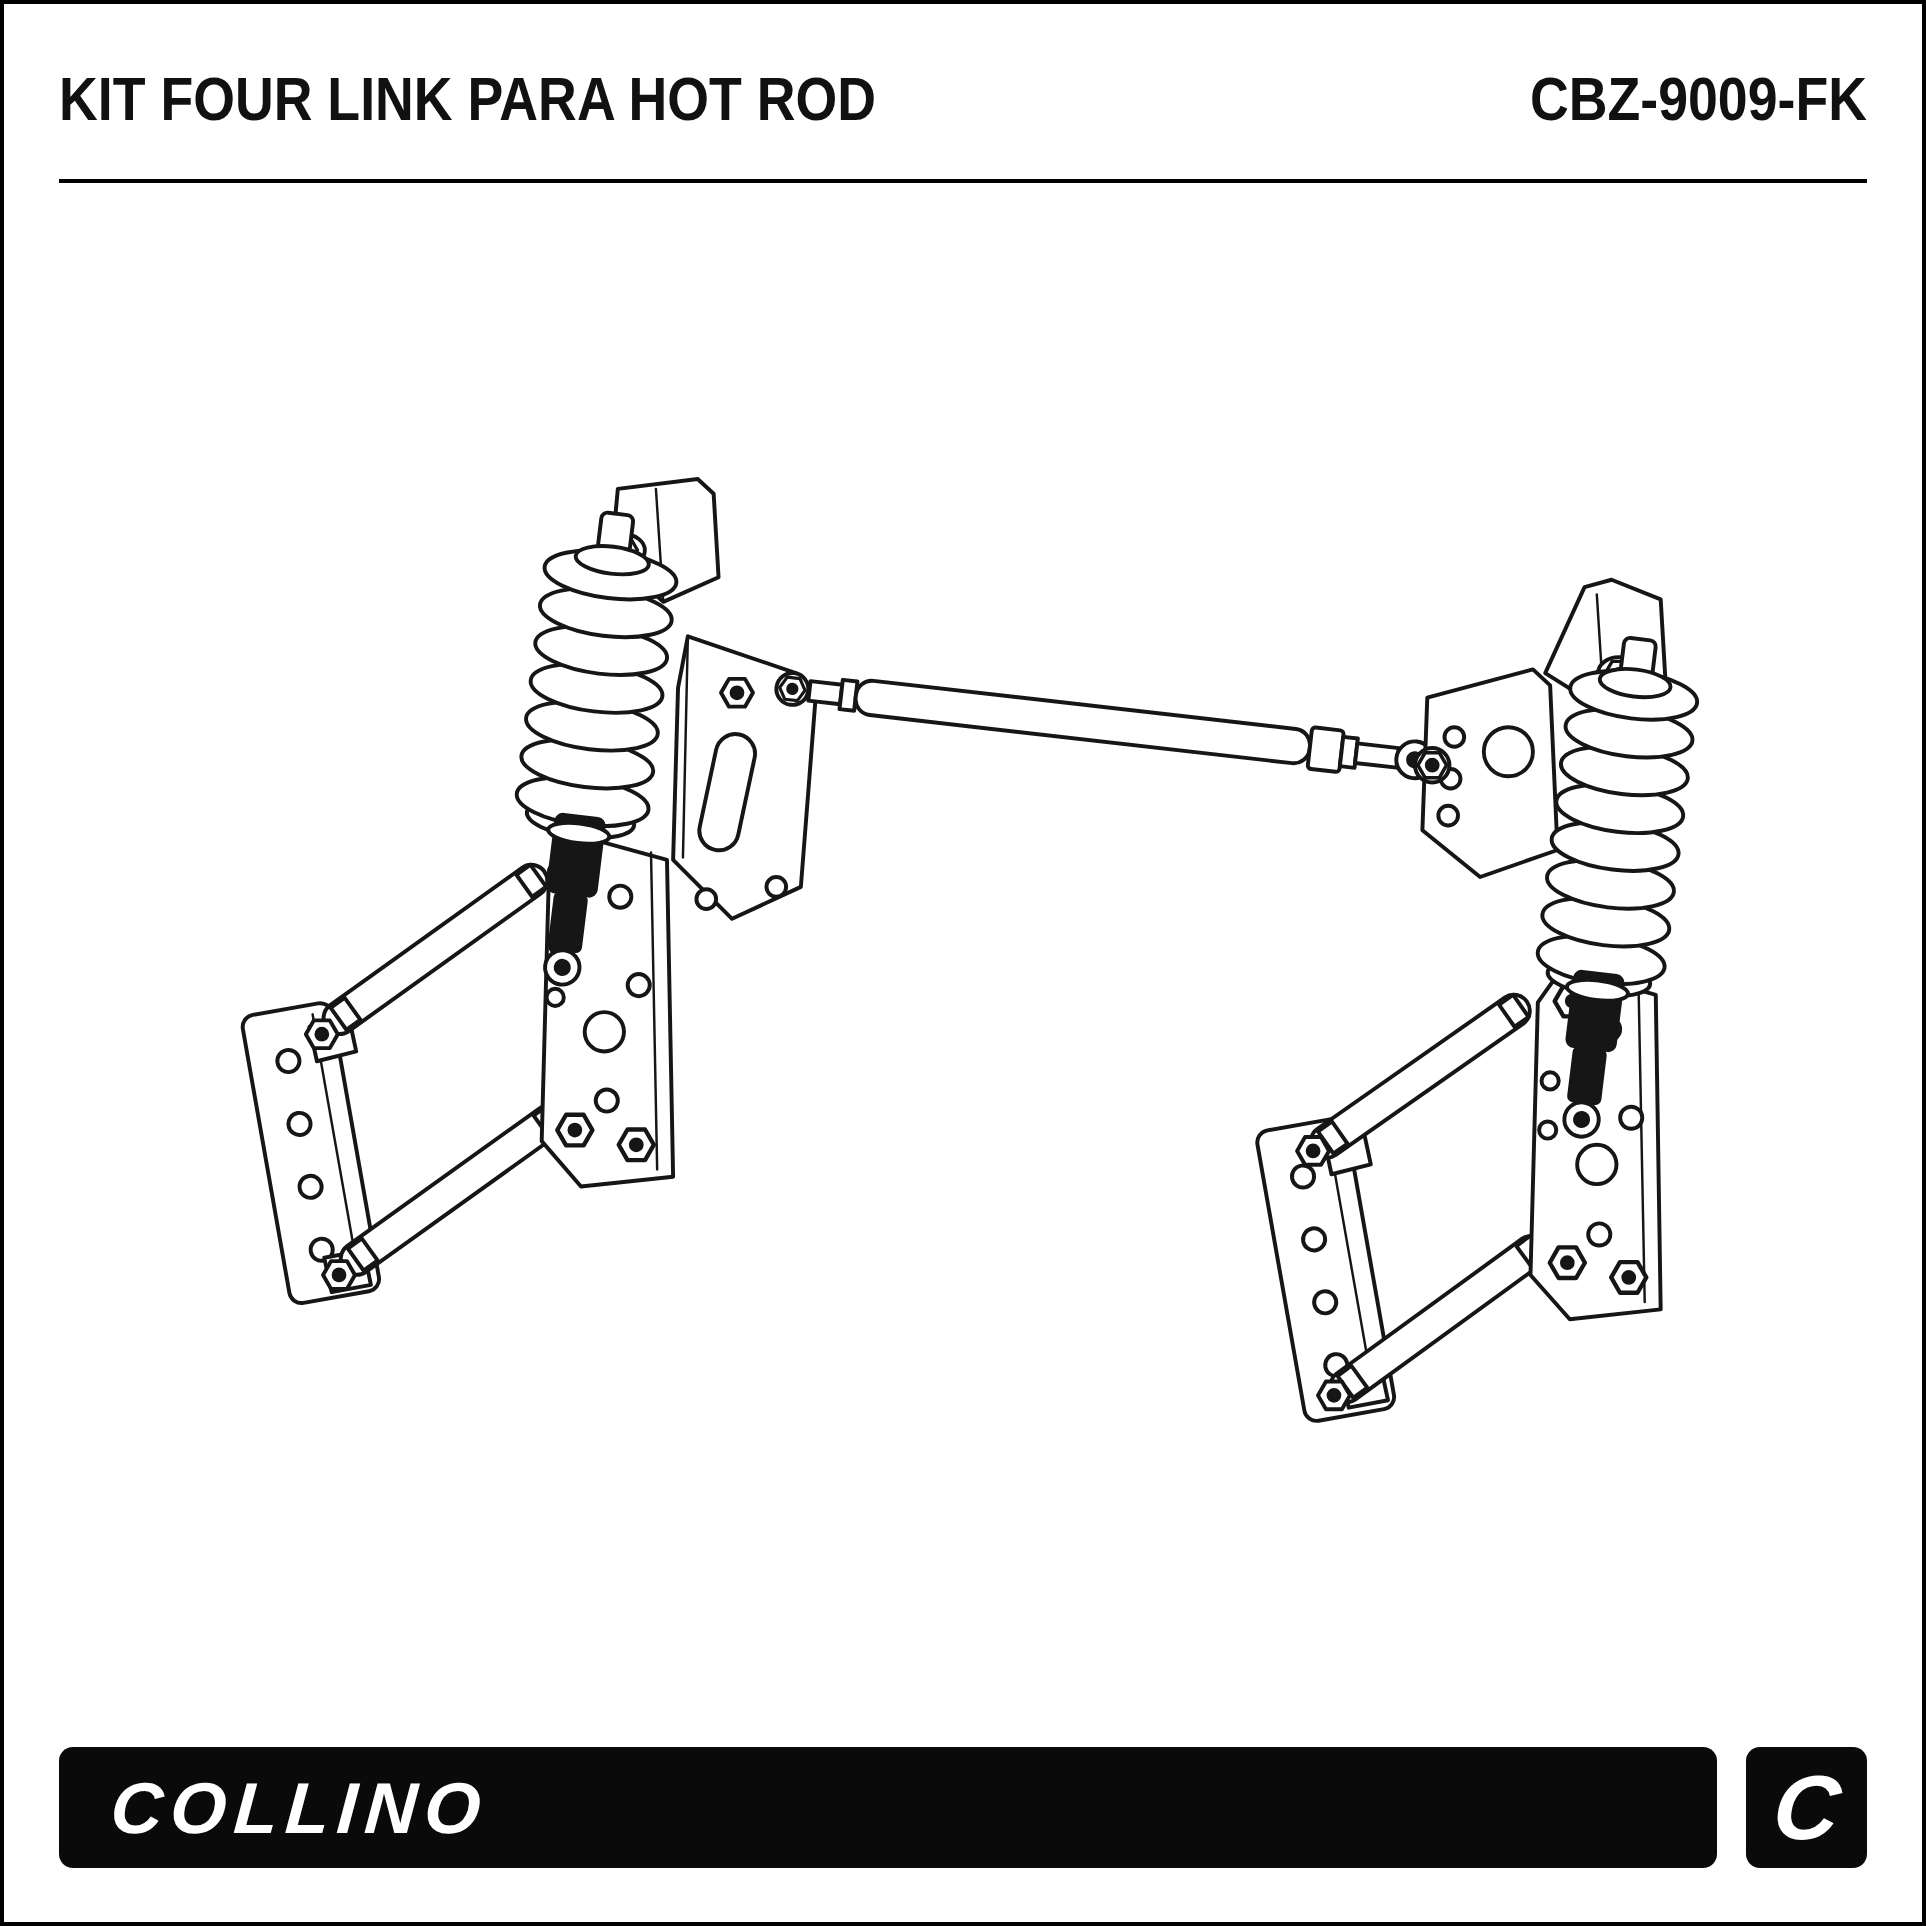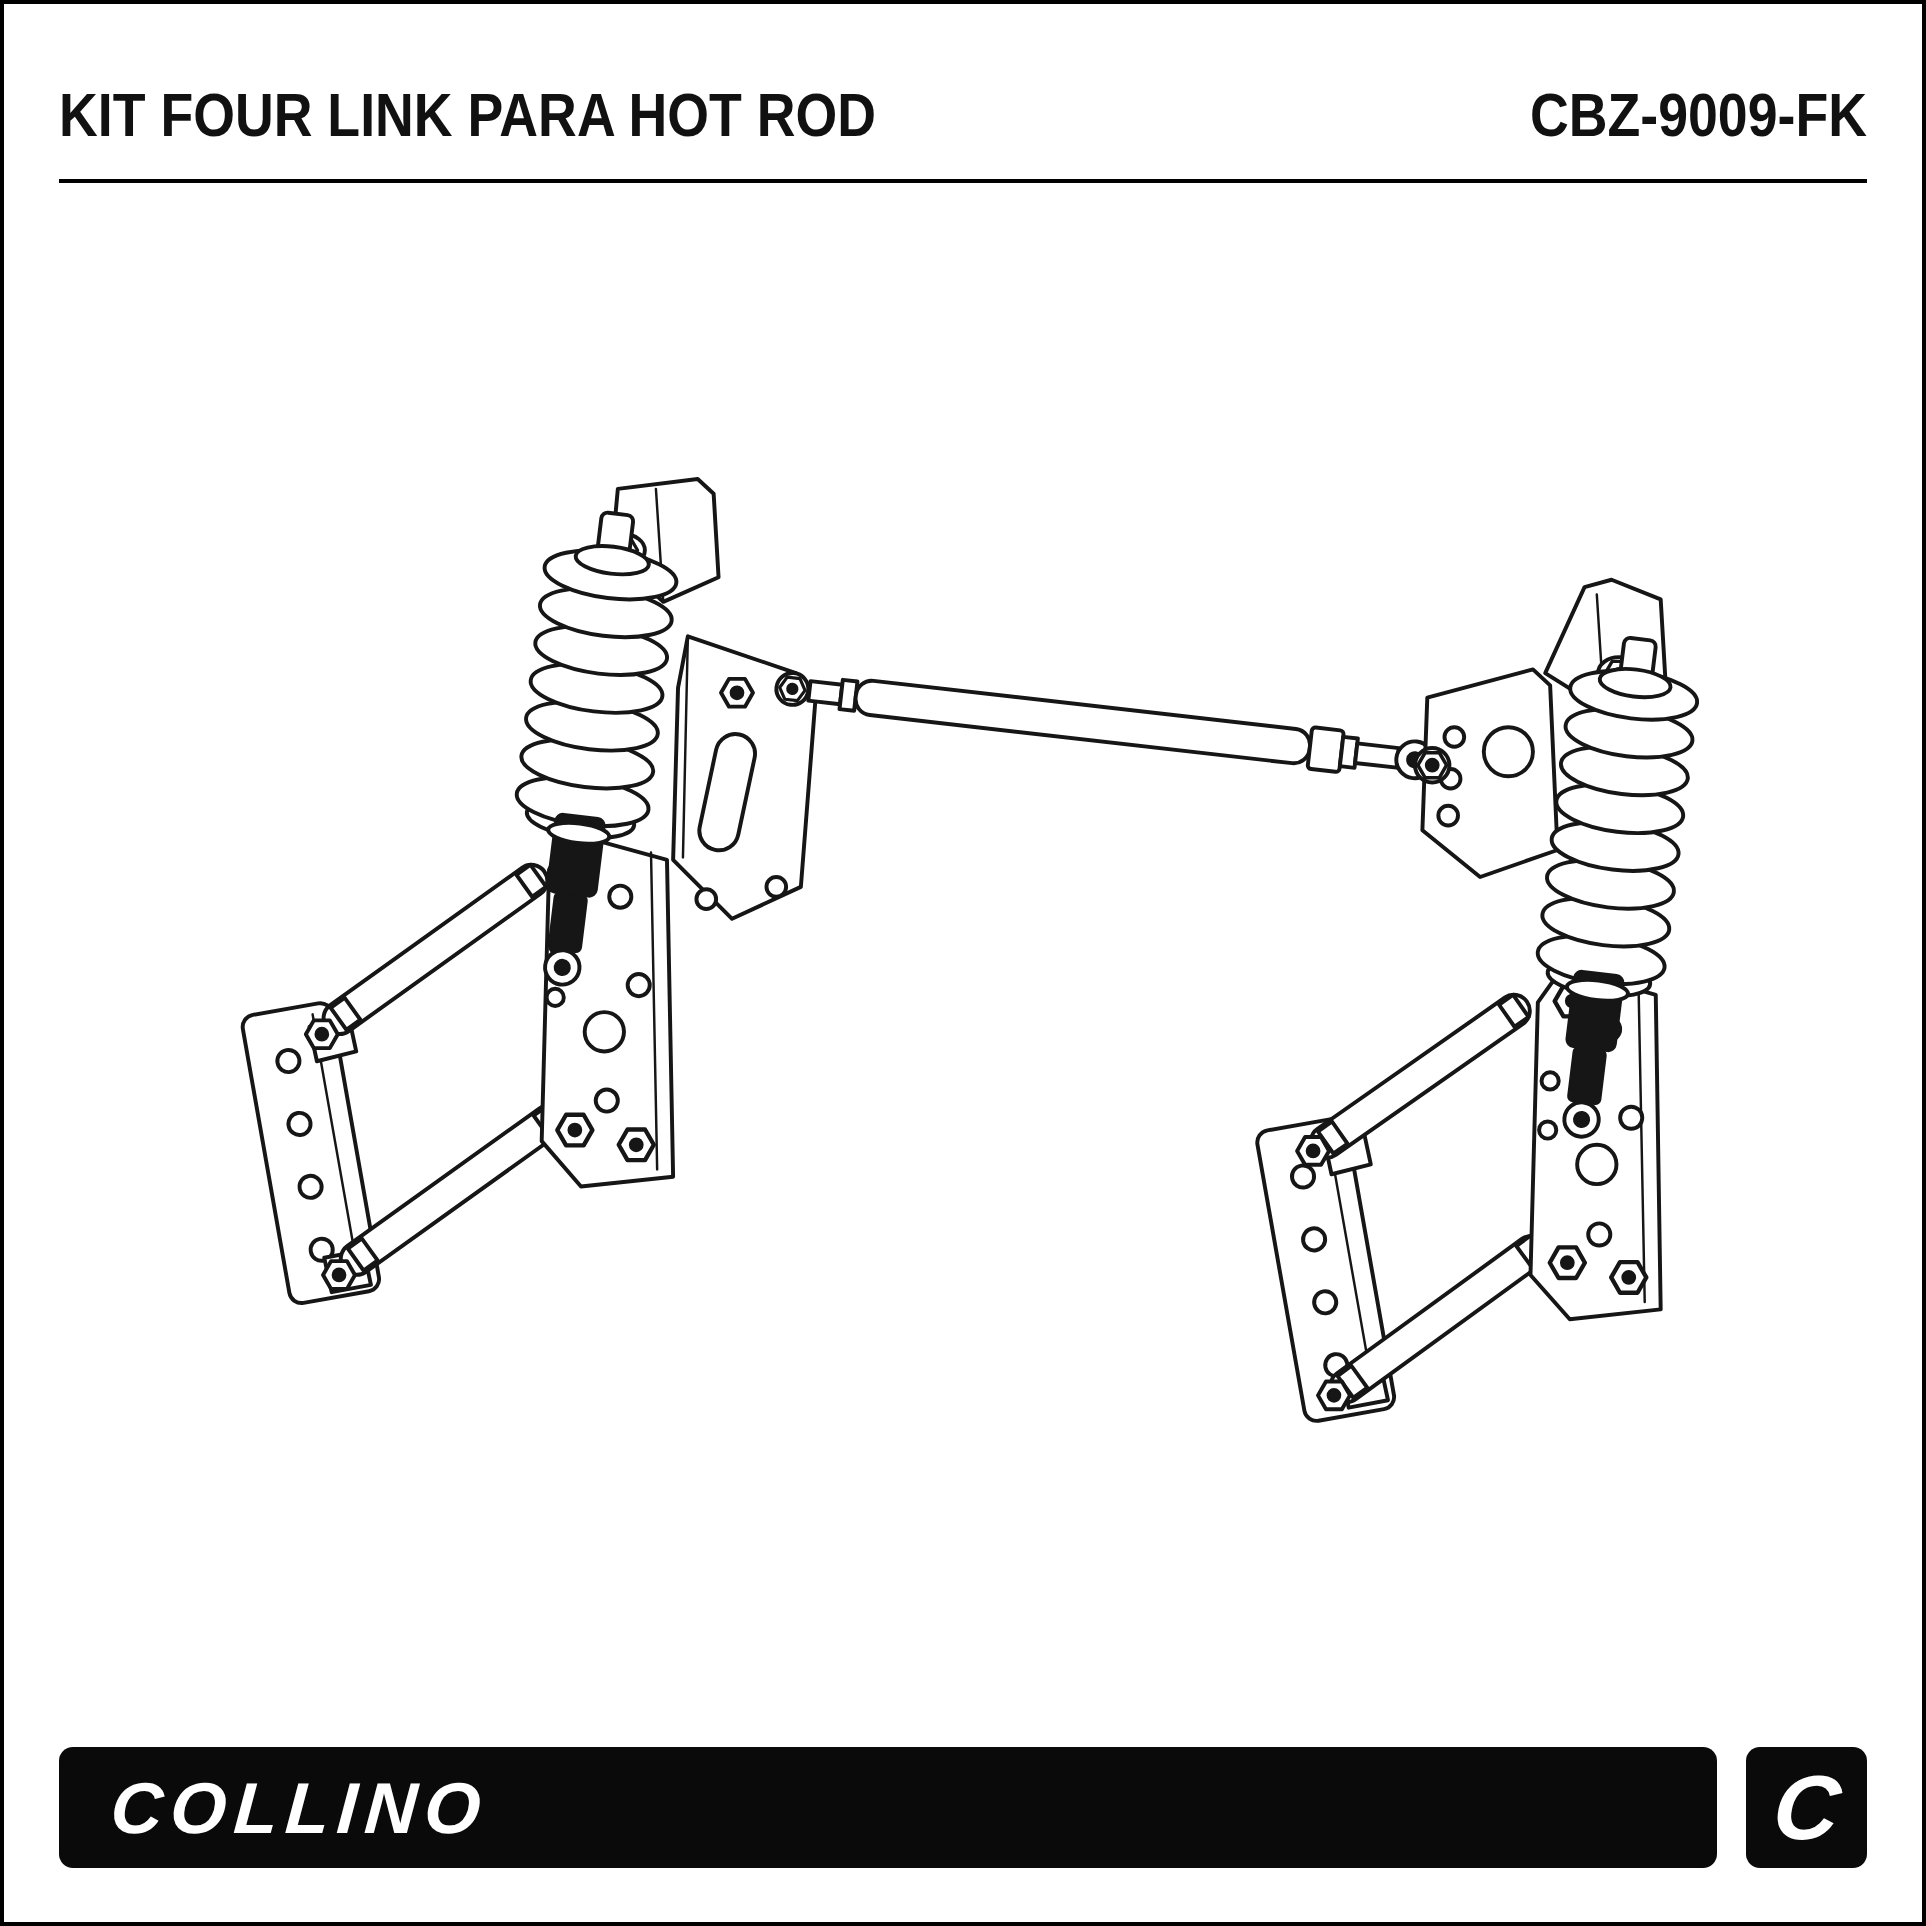--- a/index.html
+++ b/index.html
@@ -2,21 +2,21 @@
 <html style="font-size:8.7px"><head>
 <meta charset="utf-8">
 <style>
   html,body{margin:0;padding:0;background:#ffffff;}
   body{
     width:1926px;height:1926px;position:relative;overflow:hidden;
     font-family:"Liberation Sans", sans-serif;color:#111;
   }
   .frame{position:absolute;inset:0;border:4.9px solid #000;box-sizing:border-box;pointer-events:none;}
   
-  .hdr{position:absolute;top:80px;left:59px;right:59px;display:flex;justify-content:space-between;align-items:baseline;}
+  .hdr{position:absolute;top:64px;left:59px;right:59px;display:flex;justify-content:space-between;align-items:baseline;}
   .title{font-size:61px;font-weight:800;letter-spacing:0;transform:scaleX(0.88);transform-origin:left center;white-space:nowrap;}
   .pn{font-size:61px;font-weight:800;transform:scaleX(0.88);transform-origin:right center;white-space:nowrap;}
   .rule{position:absolute;top:179px;left:59px;right:59px;height:4.3px;background:#000;}
   
   .stage{position:absolute;inset:0;}
   svg{display:block;width:100%;height:100%;}
   .ln{fill:#ffffff;stroke:#161616;stroke-width:3.2;stroke-linejoin:round;stroke-linecap:round;}
   .dk{fill:#161616;stroke:#161616;stroke-width:2;stroke-linejoin:round;}
   .tn{fill:none;stroke:#161616;stroke-width:2;stroke-linejoin:round;stroke-linecap:round;}
   

